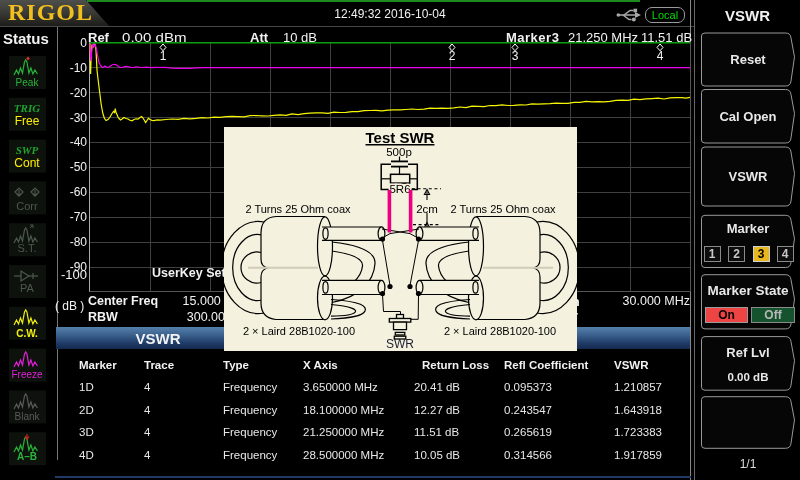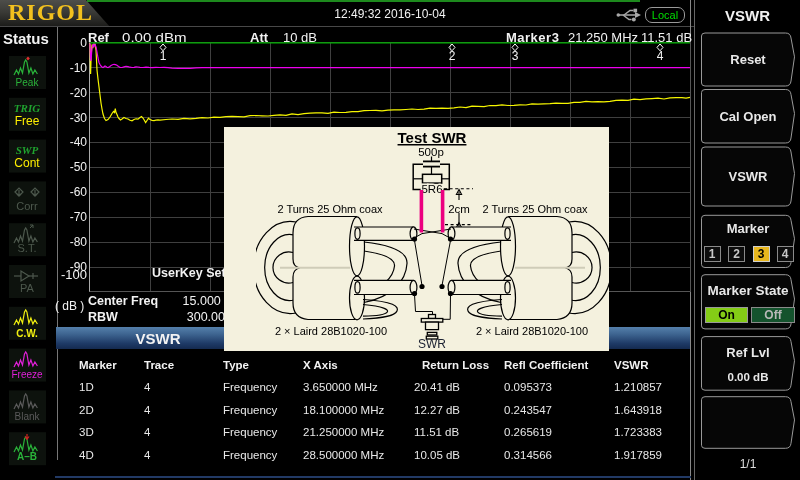--- a/index.html
+++ b/index.html
@@ -69,20 +69,21 @@
 
 <div class="ab w" style="left:155px;top:49px;width:16px;text-align:center;font-size:12px;">1</div>
 <div class="ab w" style="left:444px;top:49px;width:16px;text-align:center;font-size:12px;">2</div>
 <div class="ab w" style="left:507px;top:49px;width:16px;text-align:center;font-size:12px;">3</div>
 <div class="ab w" style="left:652px;top:49px;width:16px;text-align:center;font-size:12px;">4</div>
 
 <div class="ab w b" style="left:152px;top:266px;font-size:12.5px;">UserKey Setting</div>
 <div class="ab w b" style="left:88px;top:294px;font-size:12.5px;">Center Freq</div>
 <div class="ab w" style="left:130px;top:294px;width:120px;text-align:right;font-size:12.5px;">15.000 MHz</div>
 <div class="ab w b" style="left:548px;top:294px;font-size:13px;">Span</div>
+<div class="ab w" style="left:560px;top:294px;width:130px;text-align:right;font-size:12.5px;">30.000 MHz</div>
 <div class="ab w b" style="left:88px;top:310px;font-size:12.5px;">RBW</div>
 <div class="ab w" style="left:130px;top:310px;width:120px;text-align:right;font-size:12.5px;">300.00 kHz</div>
 <div class="ab w b" style="left:549px;top:310px;font-size:13px;">SWT</div>
 
 <div class="ab" style="left:56px;top:327px;width:634px;height:22px;background:linear-gradient(180deg,#5580ab 0%,#3c628e 35%,#1e3a66 75%,#142a50 100%);"></div>
 <div class="ab w b" style="left:56px;top:330px;width:204px;text-align:center;font-size:15px;">VSWR</div>
 
 <div class="ab" style="left:55px;top:476px;width:636px;height:2px;background:#223a66;"></div>
 
 <div class="ab w b" style="left:79px;top:359px;font-size:11.5px;">Marker</div>
@@ -124,21 +125,21 @@
 <div class="ab w b" style="left:695px;top:7px;width:105px;text-align:center;font-size:15px;">VSWR</div>
 <div class="ab" style="left:702px;top:52px;width:92px;text-align:center;font-size:13px;color:#e8e8e8;font-weight:bold;z-index:6;">Reset</div>
 <div class="ab" style="left:702px;top:109px;width:92px;text-align:center;font-size:13px;color:#e8e8e8;font-weight:bold;z-index:6;">Cal Open</div>
 <div class="ab" style="left:702px;top:169px;width:92px;text-align:center;font-size:13px;color:#e8e8e8;font-weight:bold;z-index:6;">VSWR</div>
 <div class="ab" style="left:702px;top:221px;width:92px;text-align:center;font-size:13px;color:#e8e8e8;font-weight:bold;z-index:6;">Marker</div>
 <div class="ab" style="left:703.5px;top:246px;width:15px;height:14px;background:#0d0d0d;border:1px solid #8a8a8a;color:#c8c8c8;font-weight:bold;font-size:12px;text-align:center;line-height:14px;z-index:6;">1</div>
 <div class="ab" style="left:728px;top:246px;width:15px;height:14px;background:#0d0d0d;border:1px solid #8a8a8a;color:#c8c8c8;font-weight:bold;font-size:12px;text-align:center;line-height:14px;z-index:6;">2</div>
 <div class="ab" style="left:752.5px;top:246px;width:15px;height:14px;background:#e8b71e;border:1px solid #cfcfcf;color:#000;font-weight:bold;font-size:12px;text-align:center;line-height:14px;z-index:6;">3</div>
 <div class="ab" style="left:776.5px;top:246px;width:15px;height:14px;background:#0d0d0d;border:1px solid #8a8a8a;color:#c8c8c8;font-weight:bold;font-size:12px;text-align:center;line-height:14px;z-index:6;">4</div>
 <div class="ab" style="left:702px;top:283px;width:92px;text-align:center;font-size:13.5px;color:#e8e8e8;font-weight:bold;z-index:6;">Marker State</div>
-<div class="ab" style="left:705px;top:307px;width:41px;height:14px;background:#84cc16;border:1px solid #9a9a9a;color:#000;font-weight:bold;font-size:12px;text-align:center;line-height:14px;z-index:6;">On</div>
+<div class="ab" style="left:705px;top:307px;width:41px;height:14px;background:#ef4444;border:1px solid #9a9a9a;color:#000;font-weight:bold;font-size:12px;text-align:center;line-height:14px;z-index:6;">On</div>
 <div class="ab" style="left:751px;top:307px;width:42px;height:14px;background:#14532d;border:1px solid #8a8a8a;color:#b8b8b8;font-weight:bold;font-size:12px;text-align:center;line-height:14px;z-index:6;">Off</div>
 <div class="ab" style="left:702px;top:345px;width:92px;text-align:center;font-size:13px;color:#e8e8e8;font-weight:bold;z-index:6;">Ref Lvl</div>
 <div class="ab" style="left:702px;top:371px;width:92px;text-align:center;font-size:11.5px;color:#e8e8e8;font-weight:bold;z-index:6;">0.00 dB</div>
 <div class="ab" style="left:702px;top:457px;width:92px;text-align:center;font-size:12px;color:#dddddd;z-index:6;">1/1</div>
 
 <svg id="mainsvg" class="ab" style="left:0;top:0;" width="800" height="480" viewBox="0 0 800 480">
 <polyline points="90,43 90.6,74 91.2,55 92,44.5 93,47 94,44 95,44.5 96,50 97,70 98,79 99,87 100,95 101,103 102,109 103,114 104.5,118.5 106,120.5 108,119.5 110,117 112,113.5 113.5,111.5 114.5,112.5 115.3,108.5 116,112.5 117,114.5 118,117 119,118.5 120.5,120 122,119 124,117.5 126,118.5 128,119 130,120.3 132,120.8 134,119.5 136,118.8 138,119.2 140,117.5 141.5,116.5 143,118 144.5,120.5 145.6,122.6 147,120.5 148.5,118.2 150,119.6 152,120.3 154,120.6 156,120.2 158,119.8 160,120.1 166,119.5 172,119 178,119.4 184,118.4 190,118.8 196,118.3 202,117.6 208,118 214,117.1 220,117.4 226,116.6 232,116.4 238,116.6 244,116.9 250,115.7 256,115.5 262,115.8 268,116 274,115.3 280,114.8 286,115.3 292,113.8 298,114.6 304,113.6 310,113.1 316,112.8 322,112.9 328,113.3 334,112.2 340,112.5 346,112.3 352,111.7 358,111.7 364,110.7 370,110.5 376,110.4 382,110.8 388,110.2 394,109.8 400,109.9 406,109.5 412,109 418,109.5 424,109.1 430,108.2 436,108.4 442,108.1 448,108.3 454,107.8 460,107 466,107.7 472,106.2 478,106.4 484,106.6 490,105.5 496,105.7 502,104.8 508,105.5 514,105.3 520,104.8 526,105 532,103.9 538,104.2 544,103.8 550,103.6 556,103.1 562,103.4 568,103.3 574,102.4 580,102.4 586,101.3 592,101.9 598,101.6 604,101.8 610,101.3 616,100.3 622,100.2 628,100.4 634,99.2 640,99.6 646,98.9 652,98.6 658,98.2 664,99 670,97.8 676,97.7 682,97.7 686,98.1 690,97.3" fill="none" stroke="#f6f600" stroke-width="1.2"></polyline>
 <polyline points="90,43.5 90.5,58 91,61 91.8,50 92.5,46 93.2,44.5 94,46.5 95,44.3 96,47 97,52 98,58 99,62.5 100,64.5 101,66 102,67 103,67.5 104,66.8 105,66 106,66.5 107,67.2 108,67.5 109.5,66.8 111,65.5 112.5,64.8 114,64.3 115.5,64.6 117,65.3 118.5,66.5 120,67.3 122,67.5 124,66.9 126,66.3 128,66.6 130,67.2 132,67.5 134,67.3 136,66.8 138,67 140,67.4 143,67.5 146,67.1 149,67.4 152,67.6 156,67.3 160,67.5 164,67.4 168,67.6 172,68.1 178,68.4 184,68.4 190,68.3 196,67.9 202,67.6 210,67.6 690,67.6" fill="none" stroke="#ee00ee" stroke-width="1.2"></polyline>
 <line x1="90" y1="42.9" x2="690" y2="42.9" stroke="#00b400" stroke-width="1.4"></line>
 <path d="M 163,44 l 3,3.4 l -3,3.4 l -3,-3.4 Z" fill="none" stroke="#ffffff" stroke-width="1"></path>
@@ -199,21 +200,21 @@
 <text x="27" y="337" fill="#f0ef10" font-size="10" text-anchor="middle" font-weight="bold" font-family="Liberation Sans, sans-serif">C.W.</text>
 <path d="M 14,367 l 2.5,-5 l 2,4 l 2,-6 l 2,5 l 2,-11 l 1.2,-2 l 1.2,2 l 2,11 l 2,-5 l 2,6 l 2,-4 l 2.5,4" fill="none" stroke="#e020d8" stroke-width="1.2"></path>
 <text x="27" y="378" fill="#e020d8" font-size="10" text-anchor="middle" font-family="Liberation Sans, sans-serif">Freeze</text>
 <path d="M 14,409 l 2.5,-5 l 2,4 l 2,-6 l 2,5 l 2,-11 l 1.2,-2 l 1.2,2 l 2,11 l 2,-5 l 2,6 l 2,-4 l 2.5,4" fill="none" stroke="#5a5a5a" stroke-width="1.2"></path>
 <text x="27" y="420" fill="#5a5a5a" font-size="10" text-anchor="middle" font-family="Liberation Sans, sans-serif">Blank</text>
 <path d="M 14,452 l 2.5,-5 l 2,4 l 2,-6 l 2,5 l 2,-11 l 1.2,-2 l 1.2,2 l 2,11 l 2,-5 l 2,6 l 2,-4 l 2.5,4" fill="none" stroke="#2ab33a" stroke-width="1.2"></path>
 <path d="M 27,434 v 5 m -2,-2.5 l 2,2.8 l 2,-2.8" stroke="#d02020" fill="none" stroke-width="1.2"></path>
 <text x="27" y="460" fill="#2ab33a" font-size="10" text-anchor="middle" font-weight="bold" font-family="Liberation Sans, sans-serif">A–B</text>
 </svg>
 
-<div id="overlay" class="ab" style="left:224px;top:127px;width:353px;height:224px;background-color:#f4f1de;background-image:radial-gradient(circle,#e2dfca 0.6px,rgba(0,0,0,0) 0.7px);background-size:4px 4px;z-index:10;padding-left:32px;"><svg width="353" height="224" viewBox="224 127 353 224">
+<div id="overlay" class="ab" style="left:224px;top:127px;width:353px;height:224px;background-color:#f4f1de;background-image:radial-gradient(circle,#e2dfca 0.6px,rgba(0,0,0,0) 0.7px);background-size:4px 4px;z-index:10;"><svg width="353" height="224" viewBox="224 127 353 224">
 <text x="400" y="143" font-size="15" font-weight="bold" text-anchor="middle" fill="#000" text-decoration="underline" font-family="Liberation Sans, sans-serif">Test SWR</text>
 <text x="399" y="156" font-size="11.5" text-anchor="middle" fill="#000" font-family="Liberation Sans, sans-serif">500p</text>
 <g stroke="#000" fill="none" stroke-width="1.5">
 <path d="M 391,164.2 H 381.2 V 189.4 H 417.3 V 164.2 H 408"></path>
 <line x1="391" y1="161.4" x2="408" y2="161.4" stroke-width="1.8"></line>
 <line x1="391" y1="166.6" x2="408" y2="166.6" stroke-width="1.8"></line>
 <line x1="399.5" y1="156.5" x2="399.5" y2="161.4" stroke-width="1.2"></line>
 <line x1="399.5" y1="166.6" x2="399.5" y2="174.2" stroke-width="1.2"></line>
 <line x1="381.2" y1="178.8" x2="390.5" y2="178.8" stroke-width="1.2"></line>
 <line x1="409.7" y1="178.8" x2="417.3" y2="178.8" stroke-width="1.2"></line>

